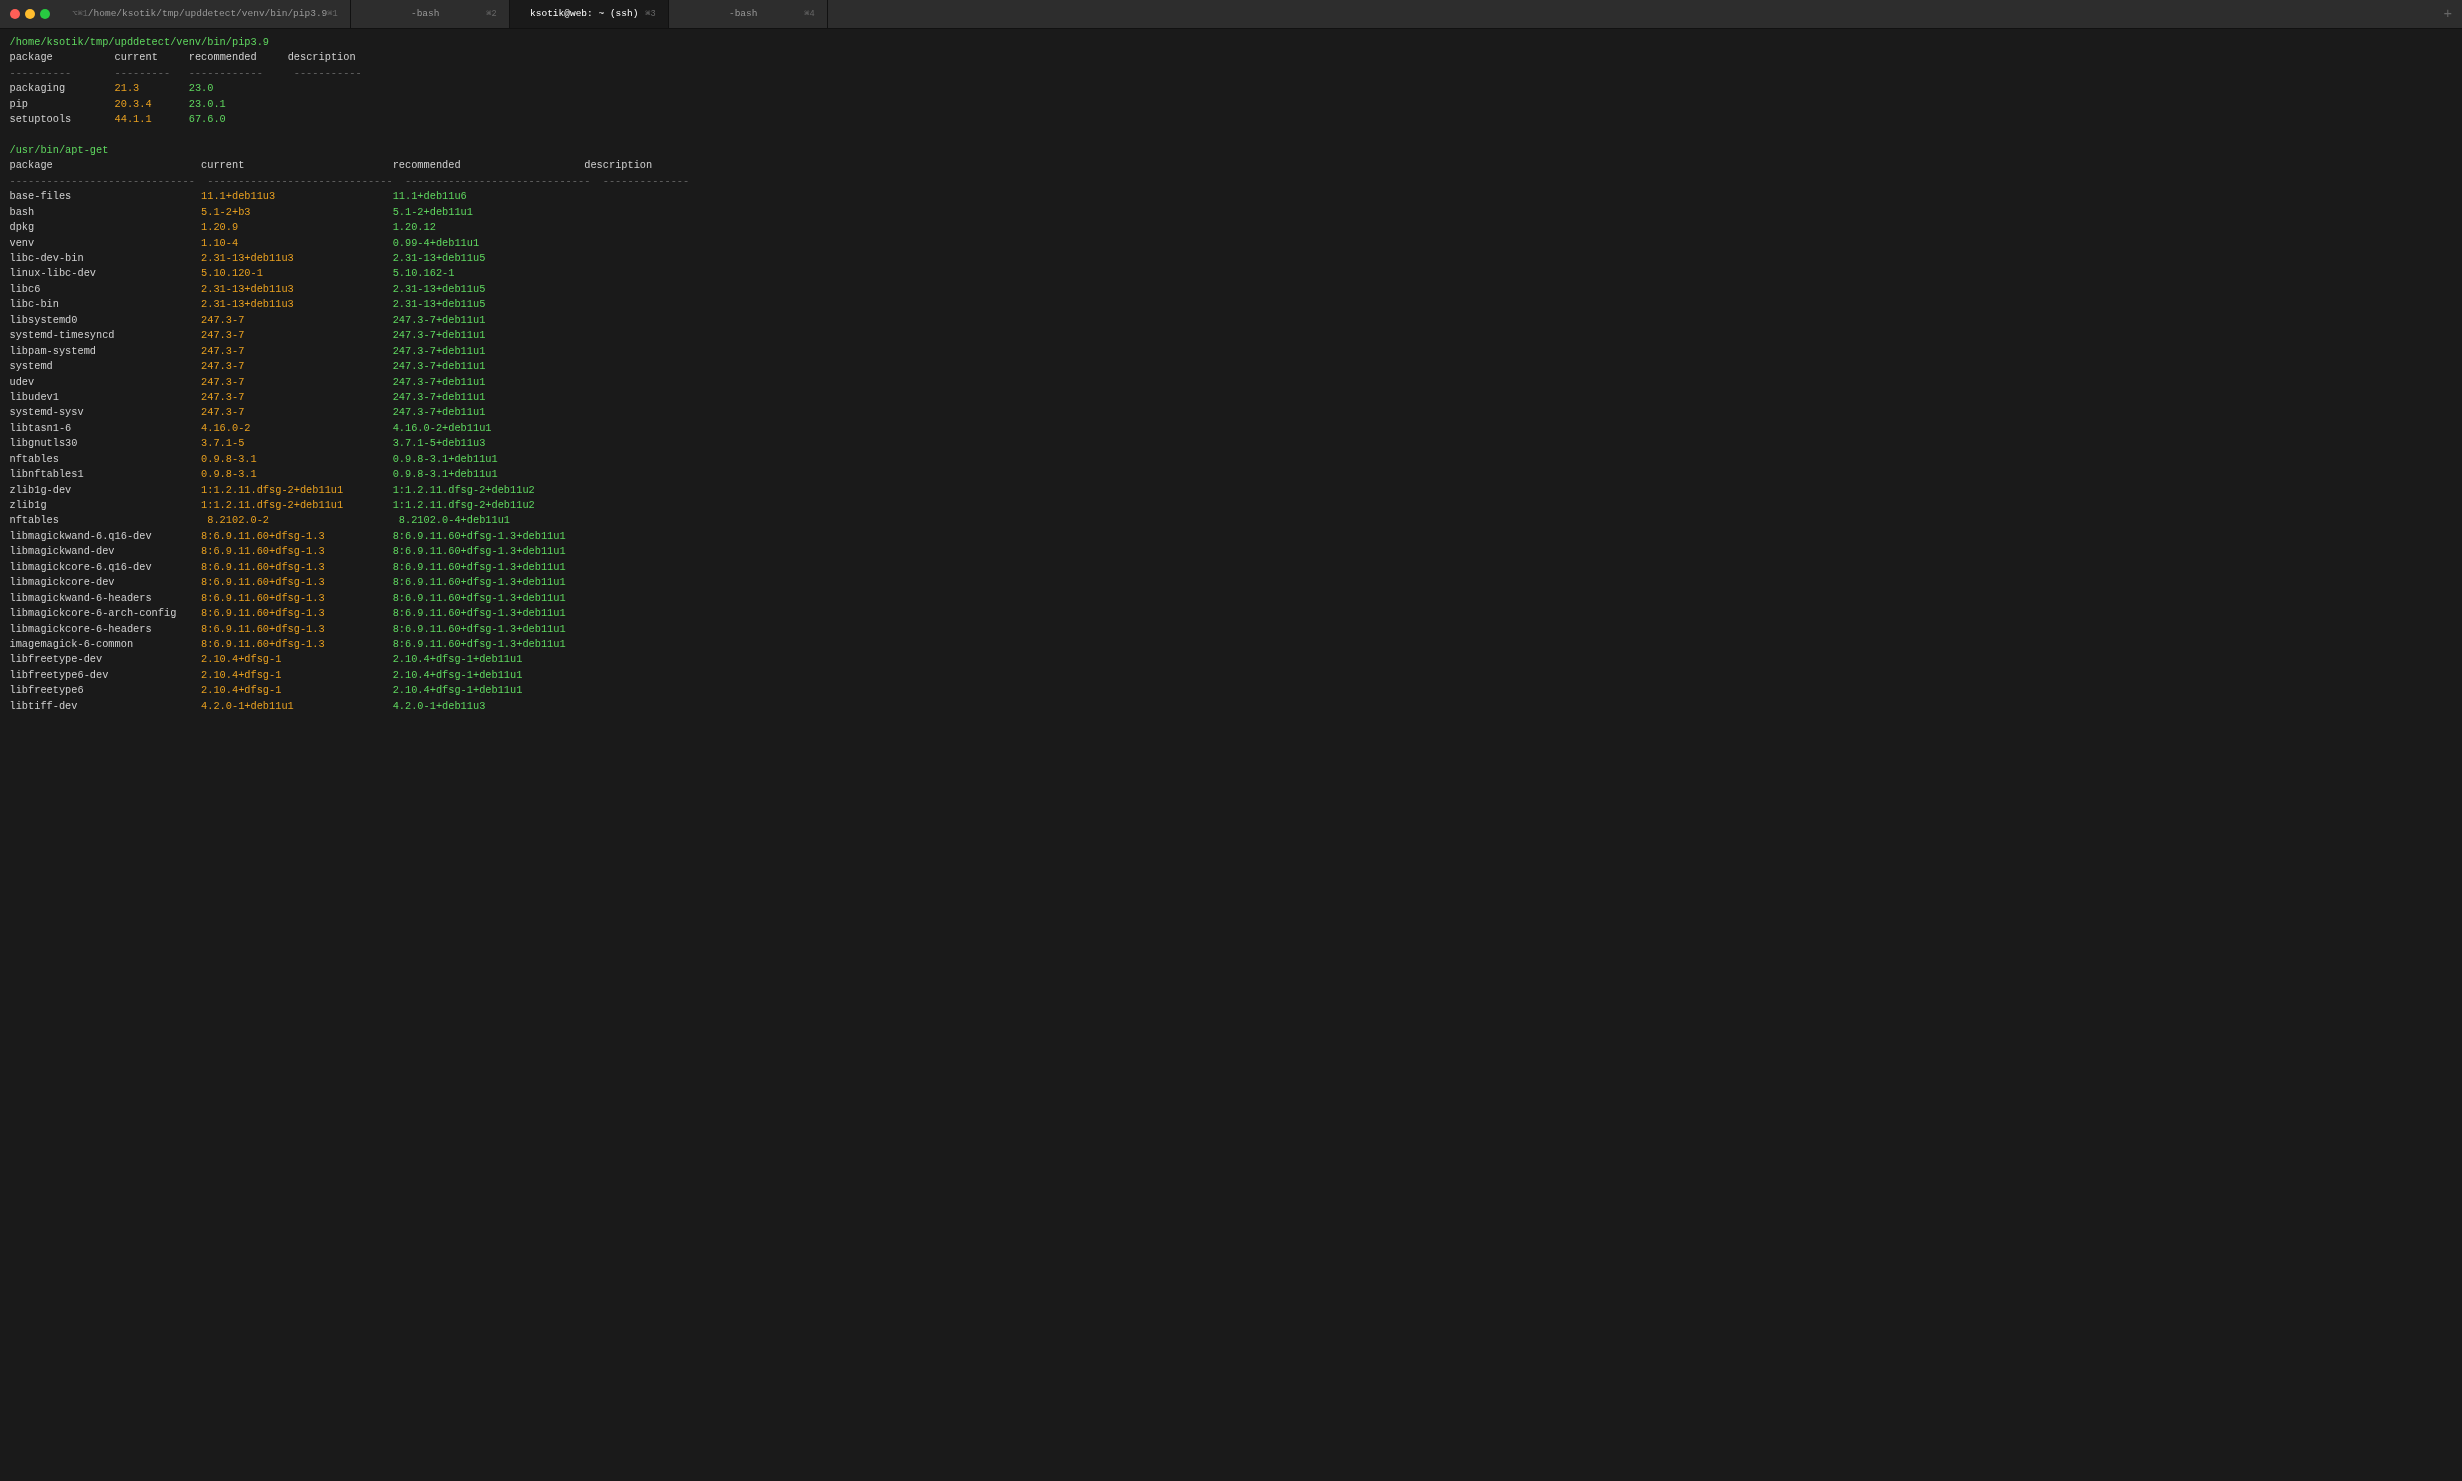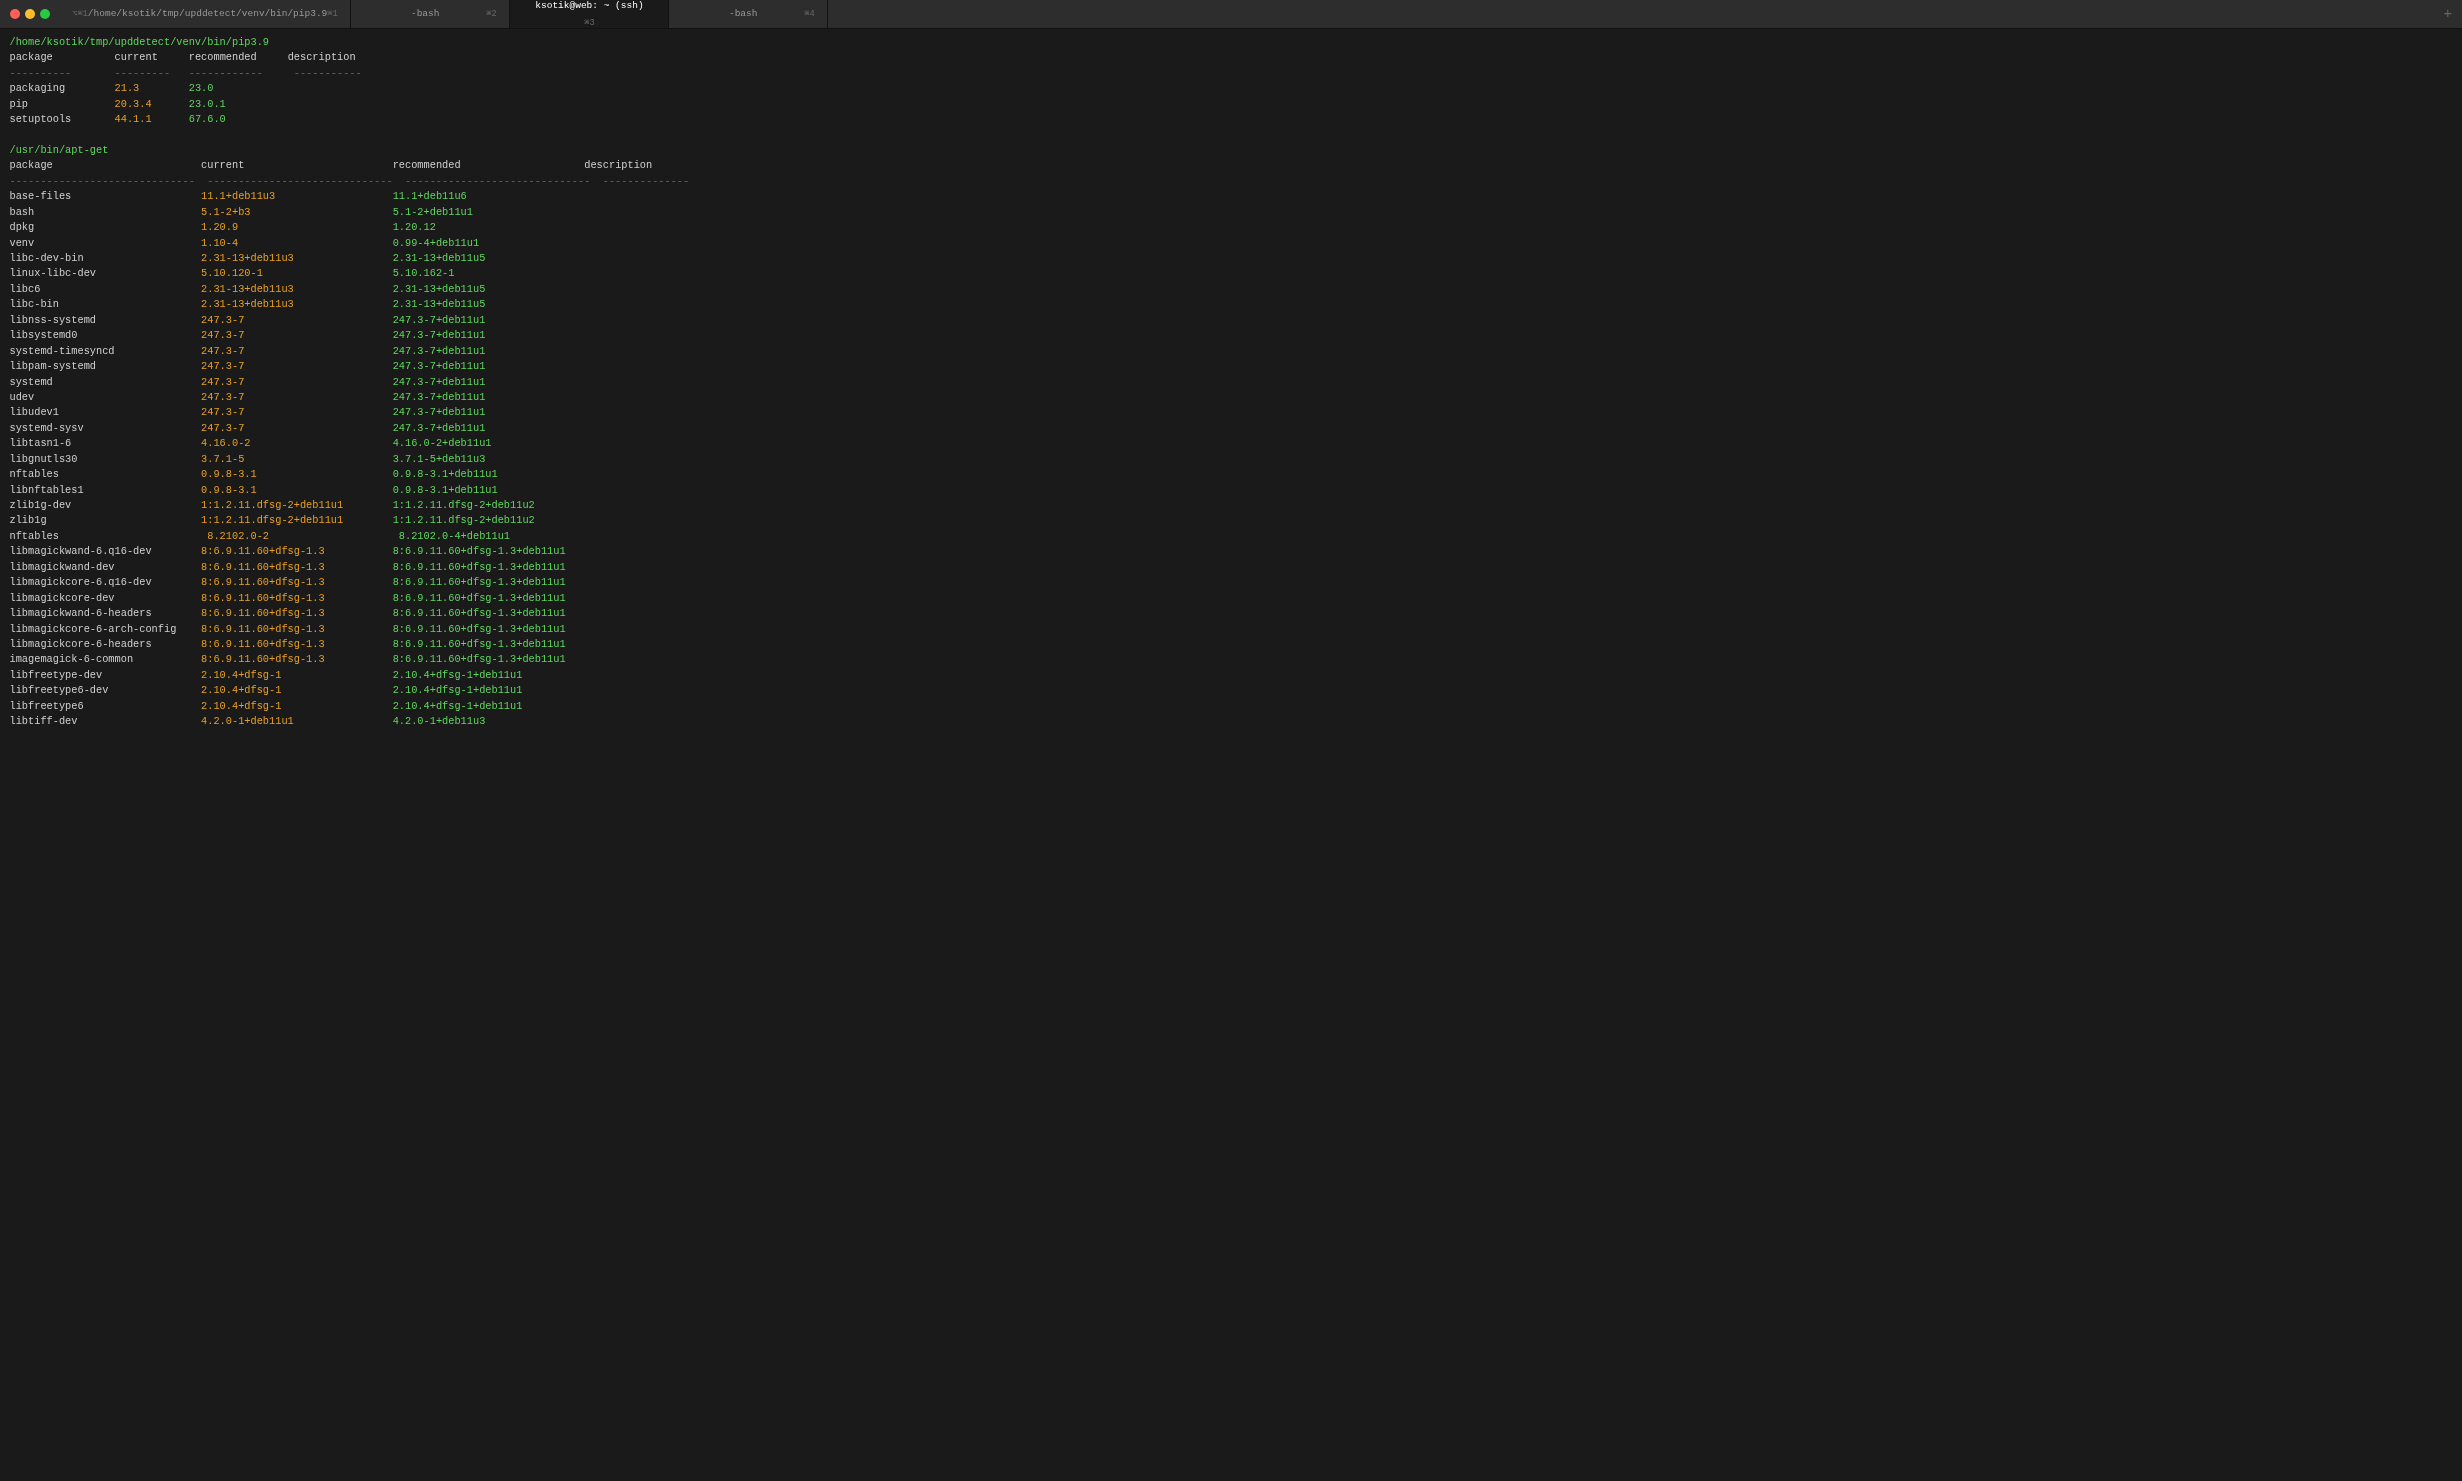--- a/index.html
+++ b/index.html
@@ -53,21 +53,20 @@
       height: 28.6px;
       border-right: 0.8px solid #111;
       color: #999;
       font-size: 9.5px;
       min-width: 159px;
       cursor: pointer;
     }
     .tab.active {
       background: #1a1a1a;
       color: #fff;
-      flex-direction: column;
     }
     .tab-title {
       flex: 1;
       text-align: center;
     }
     .tab-shortcut {
       color: #666;
       font-size: 8.7px;
     }
     .new-tab-btn {
@@ -160,21 +159,20 @@
     <span class="line col-sep">------------------------------  ------------------------------  ------------------------------  --------------</span>
 
     <span class="line"><span class="pkg-name">base-files                     </span><span class="pkg-current">11.1+deb11u3                   </span><span class="pkg-recommended">11.1+deb11u6</span></span>
     <span class="line"><span class="pkg-name">bash                           </span><span class="pkg-current">5.1-2+b3                       </span><span class="pkg-recommended">5.1-2+deb11u1</span></span>
     <span class="line"><span class="pkg-name">dpkg                           </span><span class="pkg-current">1.20.9                         </span><span class="pkg-recommended">1.20.12</span></span>
     <span class="line"><span class="pkg-name">venv                           </span><span class="pkg-current">1.10-4                         </span><span class="pkg-recommended">0.99-4+deb11u1</span></span>
     <span class="line"><span class="pkg-name">libc-dev-bin                   </span><span class="pkg-current">2.31-13+deb11u3                </span><span class="pkg-recommended">2.31-13+deb11u5</span></span>
     <span class="line"><span class="pkg-name">linux-libc-dev                 </span><span class="pkg-current">5.10.120-1                     </span><span class="pkg-recommended">5.10.162-1</span></span>
     <span class="line"><span class="pkg-name">libc6                          </span><span class="pkg-current">2.31-13+deb11u3                </span><span class="pkg-recommended">2.31-13+deb11u5</span></span>
     <span class="line"><span class="pkg-name">libc-bin                       </span><span class="pkg-current">2.31-13+deb11u3                </span><span class="pkg-recommended">2.31-13+deb11u5</span></span>
-    <span class="line"><span class="pkg-name">libnss-systemd                 </span><span class="pkg-current">247.3-7                        </span><span class="pkg-recommended">247.3-7+deb11u1</span></span>
     <span class="line"><span class="pkg-name">libsystemd0                    </span><span class="pkg-current">247.3-7                        </span><span class="pkg-recommended">247.3-7+deb11u1</span></span>
     <span class="line"><span class="pkg-name">systemd-timesyncd              </span><span class="pkg-current">247.3-7                        </span><span class="pkg-recommended">247.3-7+deb11u1</span></span>
     <span class="line"><span class="pkg-name">libpam-systemd                 </span><span class="pkg-current">247.3-7                        </span><span class="pkg-recommended">247.3-7+deb11u1</span></span>
     <span class="line"><span class="pkg-name">systemd                        </span><span class="pkg-current">247.3-7                        </span><span class="pkg-recommended">247.3-7+deb11u1</span></span>
     <span class="line"><span class="pkg-name">udev                           </span><span class="pkg-current">247.3-7                        </span><span class="pkg-recommended">247.3-7+deb11u1</span></span>
     <span class="line"><span class="pkg-name">libudev1                       </span><span class="pkg-current">247.3-7                        </span><span class="pkg-recommended">247.3-7+deb11u1</span></span>
     <span class="line"><span class="pkg-name">systemd-sysv                   </span><span class="pkg-current">247.3-7                        </span><span class="pkg-recommended">247.3-7+deb11u1</span></span>
     <span class="line"><span class="pkg-name">libtasn1-6                     </span><span class="pkg-current">4.16.0-2                       </span><span class="pkg-recommended">4.16.0-2+deb11u1</span></span>
     <span class="line"><span class="pkg-name">libgnutls30                    </span><span class="pkg-current">3.7.1-5                        </span><span class="pkg-recommended">3.7.1-5+deb11u3</span></span>
     <span class="line"><span class="pkg-name">nftables                       </span><span class="pkg-current">0.9.8-3.1                      </span><span class="pkg-recommended">0.9.8-3.1+deb11u1</span></span>

